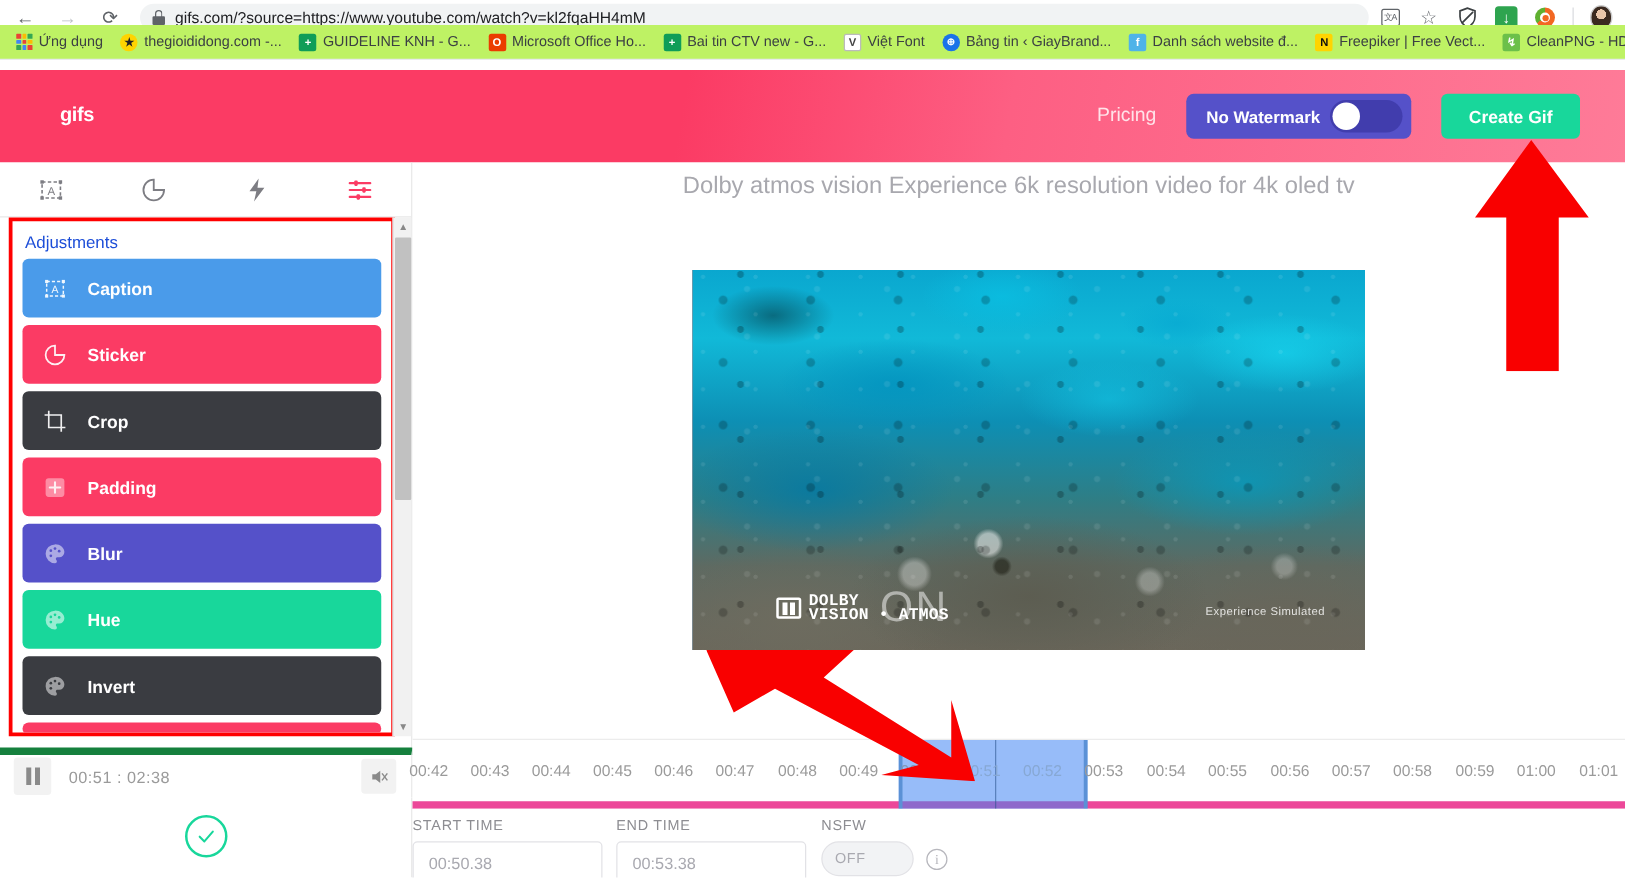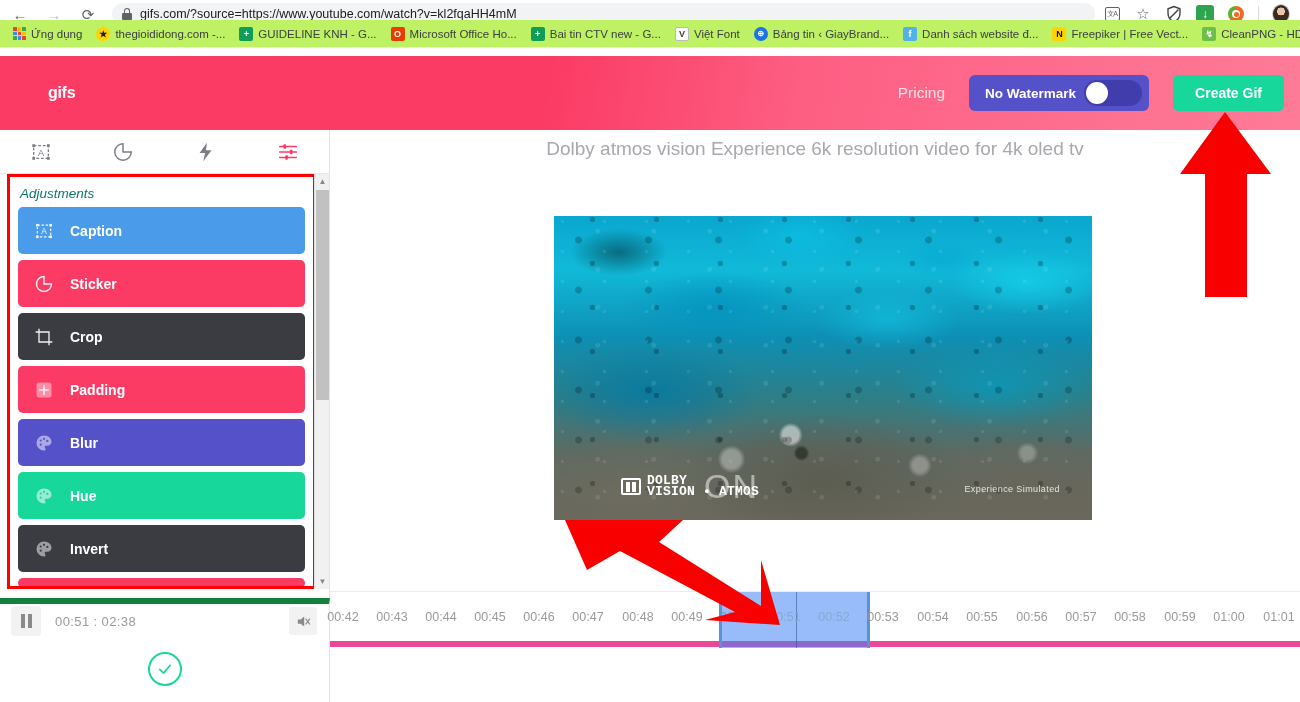--- a/index.html
+++ b/index.html
@@ -65,42 +65,42 @@
   .fav.freepik { background: #ffd400; color:#111; }
   .fav.clean { background: #6cc04a; }
 
   
   .gheader {
     position: absolute; top: 56px; left: 0; width: 1300px; height: 74px;
     background: linear-gradient(100deg, #fb3b64 0%, #fb3b64 42%, #fd5f83 62%, #fe7b98 100%);
     display: flex; align-items: center;
   }
   .glogo { color: #fff; font-size: 16px; font-weight: 600; margin-left: 48px; letter-spacing: -0.3px; }
-  .gheader-right { margin-left: auto; display: flex; align-items: center; gap: 24px; padding-right: 16px; }
+  .gheader-right { margin-left: auto; display: flex; align-items: center; gap: 24px; padding-right: 36px; }
   .pricing-link { color: #ffe3e9; font-size: 15.5px; }
   .watermark-toggle {
     background: #5551c9; border-radius: 6px; height: 36px; width: 180px;
     display: flex; align-items: center; justify-content: space-between; padding: 0 7px 0 16px;
   }
   .watermark-label { color: #fff; font-size: 13.5px; font-weight: bold; }
   .toggle-pill { width: 58px; height: 26px; border-radius: 13px; background: #413dad; position: relative; flex: none; }
   .toggle-knob { position: absolute; top: 2px; left: 2px; width: 22px; height: 22px; border-radius: 50%; background: #fff; }
   .create-gif-btn {
     background: #18d79b; border-radius: 5px; height: 36px; padding: 0 22px;
     display: flex; align-items: center; justify-content: center;
     color: #fff; font-size: 14px; font-weight: bold;
   }
 
   
   .sidebar { position: absolute; top: 130px; left: 0; width: 330px; height: 468px; background: #fff; border-right: 1px solid #e4e4e4; }
   .side-tabs { height: 44px; display: flex; align-items: center; border-bottom: 1px solid #e8e8e8; }
   .side-tab { flex: 1; display: flex; align-items: center; justify-content: center; height: 100%; }
   .ico-svg { width: 22px; height: 22px; display:block; }
   .panel-wrap { position: absolute; top: 44px; left: 7px; width: 309px; height: 415px; border: 3px solid #ff0000; background: #fff; overflow: hidden; }
-  .panel-title { font-size: 13.5px; color: #0f766e; padding: 9px 10px 6px 10px; font-style: italic; }
+  .panel-title { font-size: 13.5px; color: #1d4ed8; padding: 9px 10px 6px 10px; }
   .adj-list { padding: 0 8px; }
   .adj-item {
     height: 47px; border-radius: 5px; margin-bottom: 6px;
     display: flex; align-items: center; padding-left: 16px; gap: 16px;
   }
   .adj-label { color: #fff; font-size: 14px; font-weight: bold; }
   .adj-ico { width: 20px; height: 20px; opacity: .92; display:flex; align-items:center; justify-content:center; }
   .side-scroll { position: absolute; top: 44px; right: 0; width: 15px; height: 415px; background: #f1f1f1; border-left: 1px solid #e0e0e0; }
   .sb-arrow { width: 15px; height: 15px; display:flex; align-items:center; justify-content:center; color:#888; font-size: 8px; }
   .sb-arrow.bottom { position:absolute; bottom: 0; left: 0; }
@@ -482,20 +482,37 @@
       <div class="tl-tick" style="left:652px;">00:55</div>
       <div class="tl-tick" style="left:702px;">00:56</div>
       <div class="tl-tick" style="left:751px;">00:57</div>
       <div class="tl-tick" style="left:800px;">00:58</div>
       <div class="tl-tick" style="left:850px;">00:59</div>
       <div class="tl-tick" style="left:899px;">01:00</div>
       <div class="tl-tick" style="left:949px;">01:01</div>
     </div>
   </div>
 
+  <div class="bottom-form">
+    <div class="field" style="margin-left:0px;">
+      <div class="field-label">START TIME</div>
+      <div class="field-input">00:50.38</div>
+    </div>
+    <div class="field" style="margin-left:11px;">
+      <div class="field-label">END TIME</div>
+      <div class="field-input">00:53.38</div>
+    </div>
+    <div class="field" style="margin-left:12px; display:flex; flex-direction:column;">
+      <div class="field-label">NSFW</div>
+      <div style="display:flex; align-items:flex-start;">
+        <div class="nsfw-toggle">OFF</div>
+        <div class="info-ico">i</div>
+      </div>
+    </div>
+  </div>
 
   <svg class="arrow arrow-up" viewBox="0 0 100 185">
     <polygon points="50,0 96,62 72,62 72,185 30,185 30,62 5,62" fill="#f90000"></polygon>
   </svg>
   <svg class="arrow arrow-dn" viewBox="0 0 215 105">
     <polygon points="0,0 118,0 94,22 196,86 196,40 215,105 140,100 170,92 55,31 22,50" fill="#f90000"></polygon>
   </svg>
 
 </div>
 

